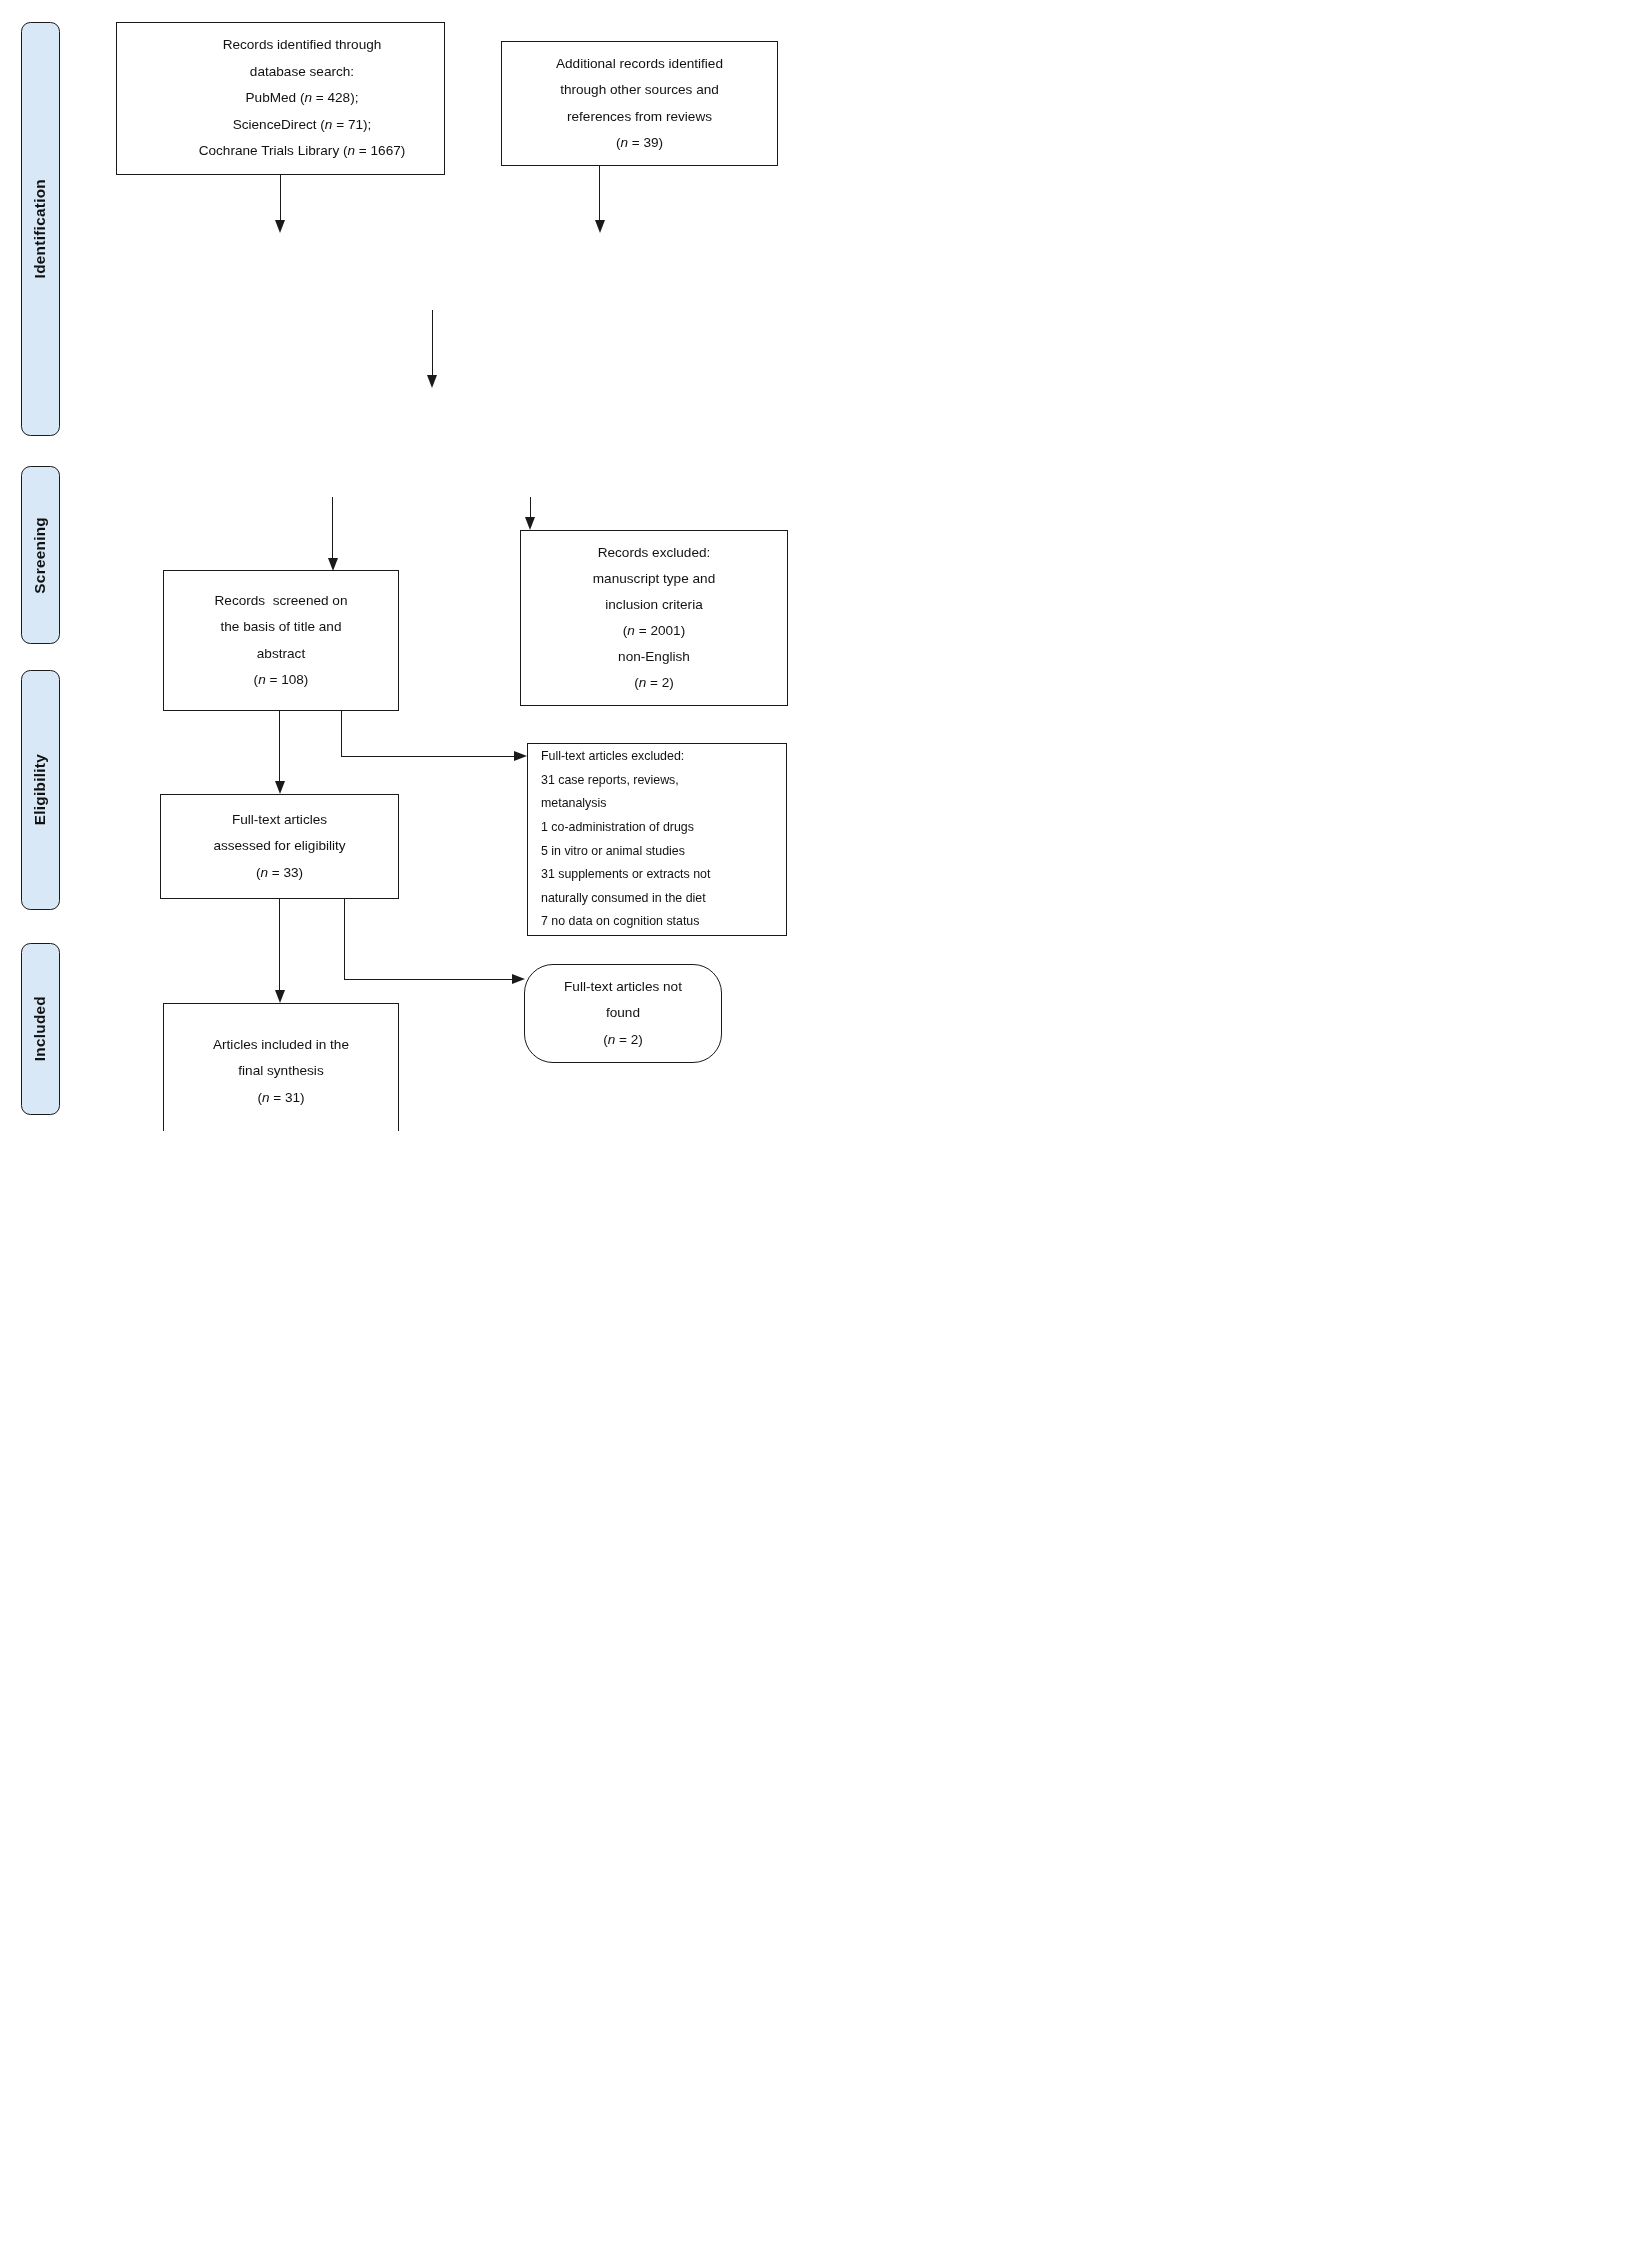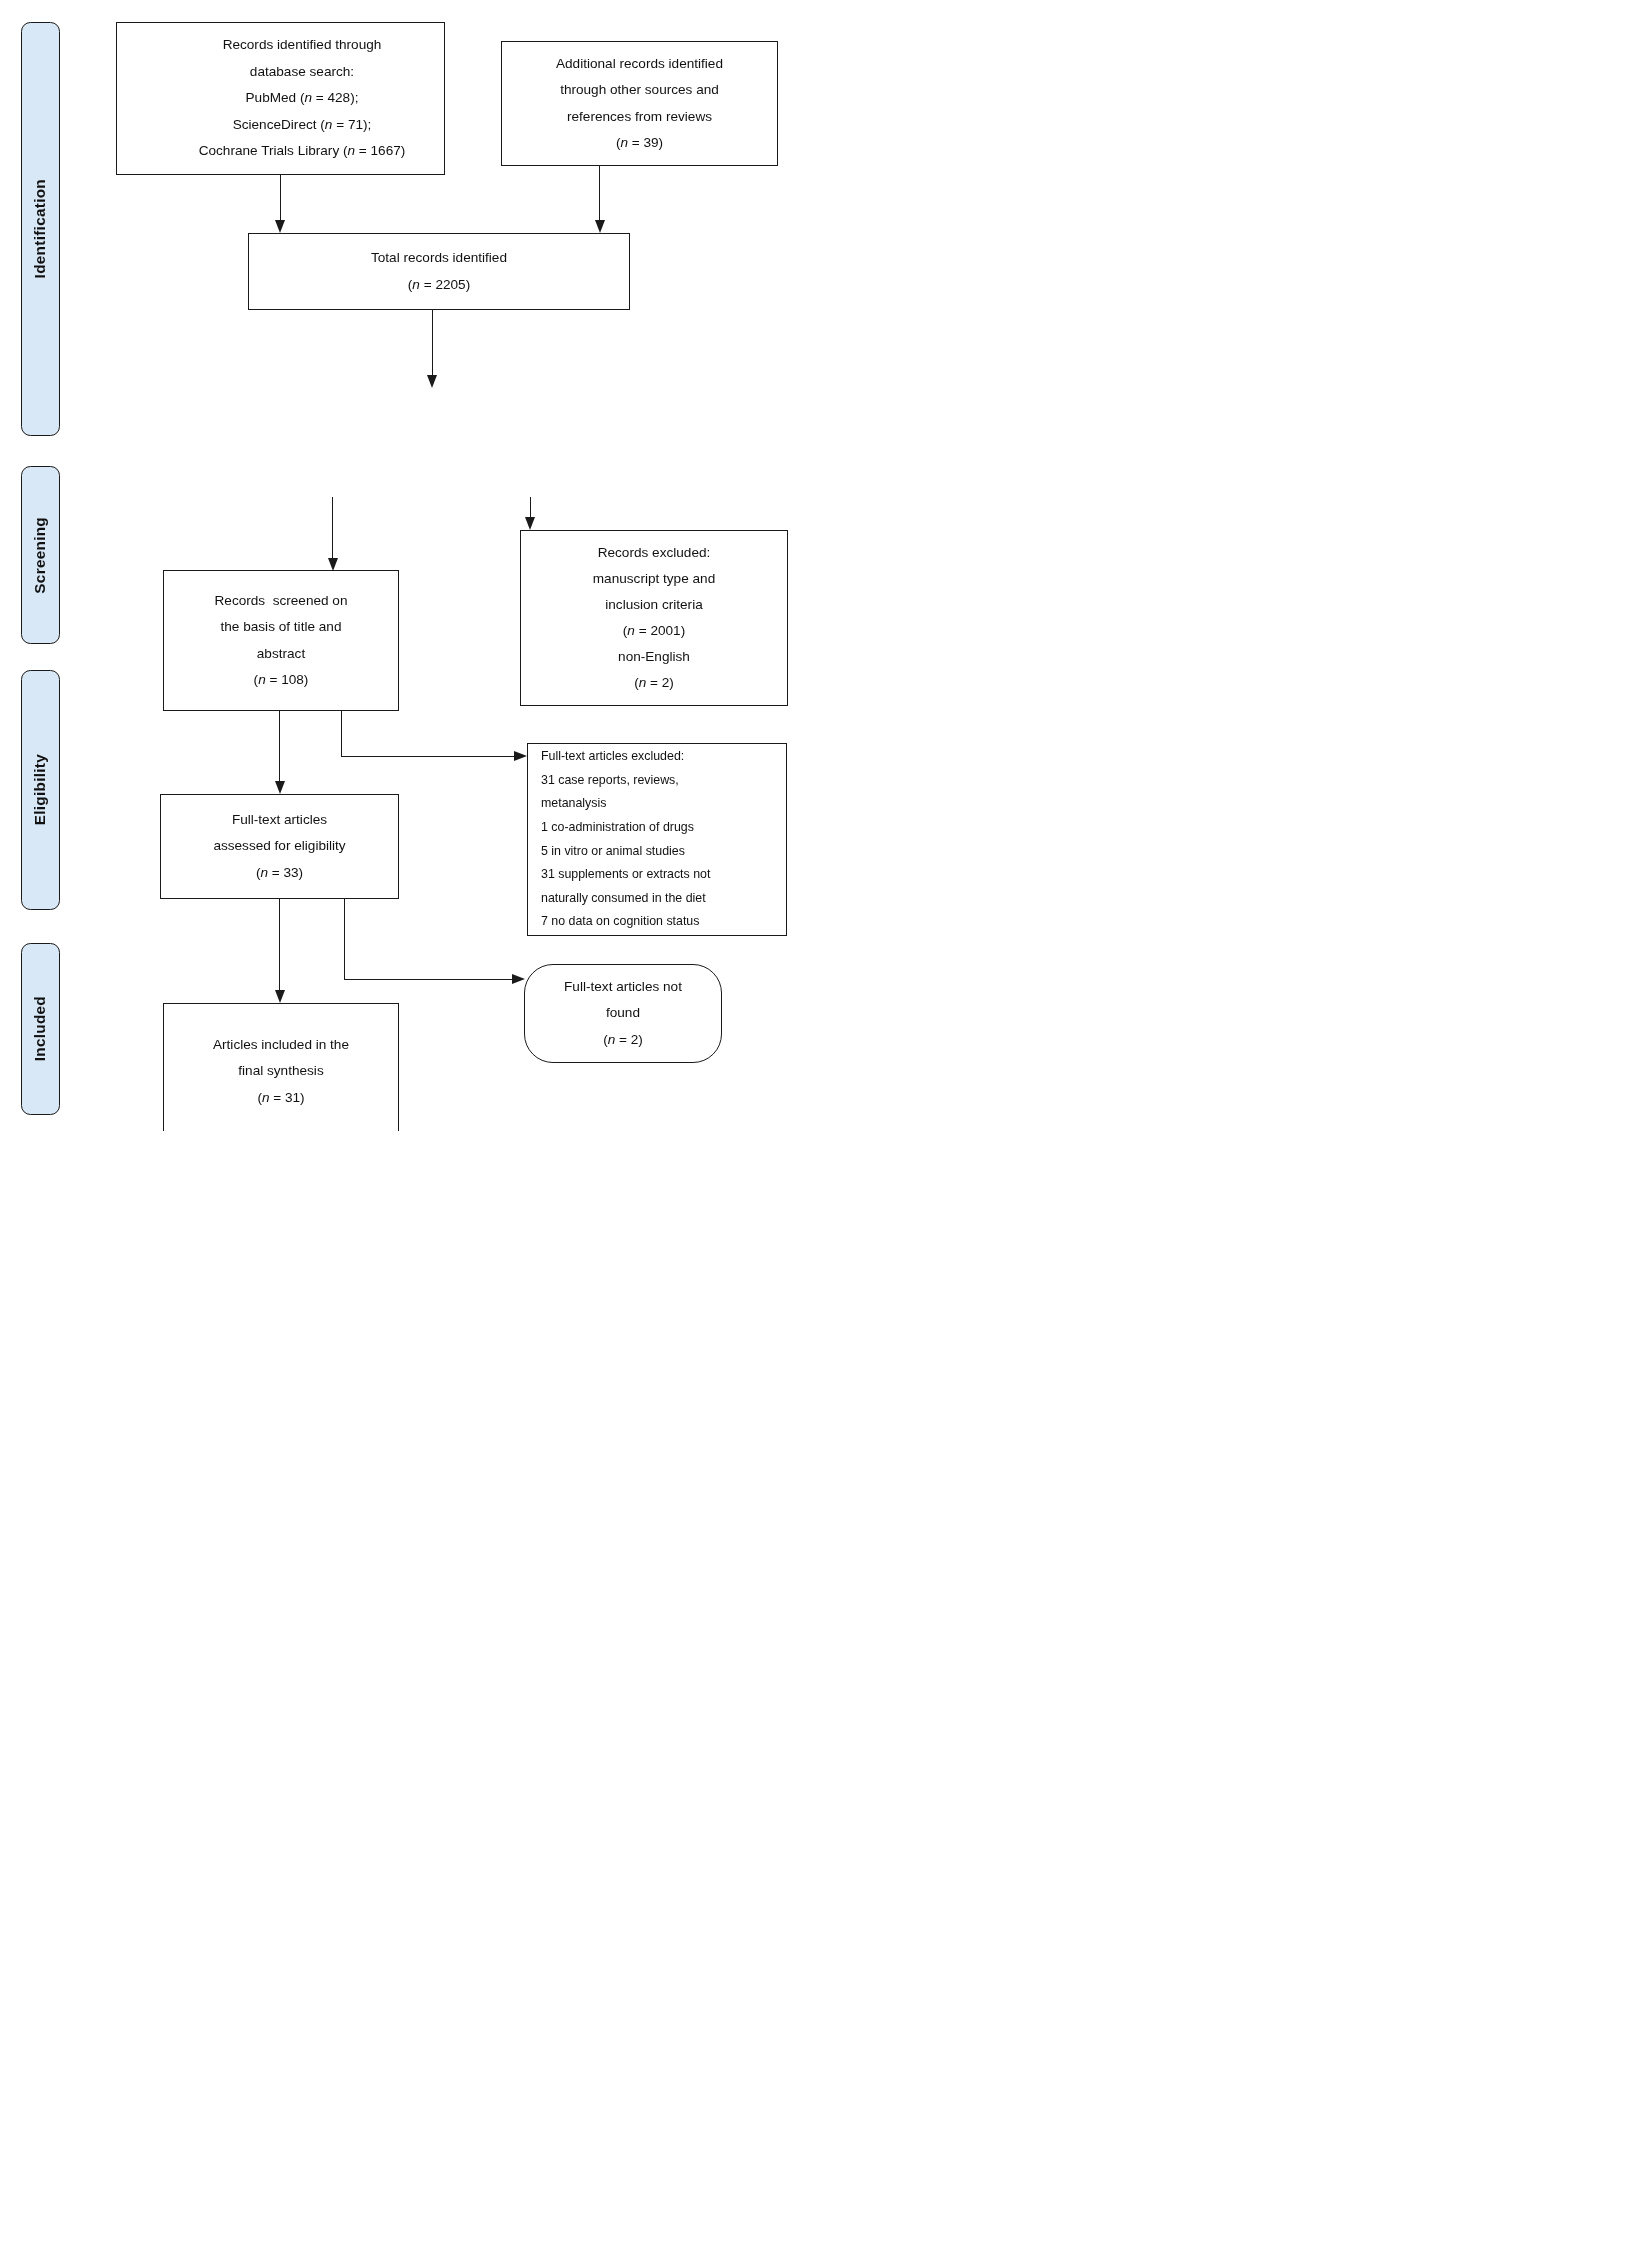--- a/index.html
+++ b/index.html
@@ -132,24 +132,20 @@
 PubMed (<i>n</i> = 428);
 ScienceDirect (<i>n</i> = 71);
 Cochrane Trials Library (<i>n</i> = 1667)</div>
   </div>
   <div class="box" id="box-additional">
     <div class="box-text">Additional records identified
 through other sources and
 references from reviews
 (<i>n</i> = 39)</div>
   </div>
-  <div class="box" id="box-total">
-    <div class="box-text">Total records identified
-(<i>n</i> = 2205)</div>
-  </div>
   <div class="box" id="box-excluded">
     <div class="box-text">Records excluded:
 manuscript type and
 inclusion criteria
 (<i>n</i> = 2001)
 non-English
 (<i>n</i> = 2)</div>
   </div>
   <div class="box" id="box-screened">
     <div class="box-text">Records  screened on

